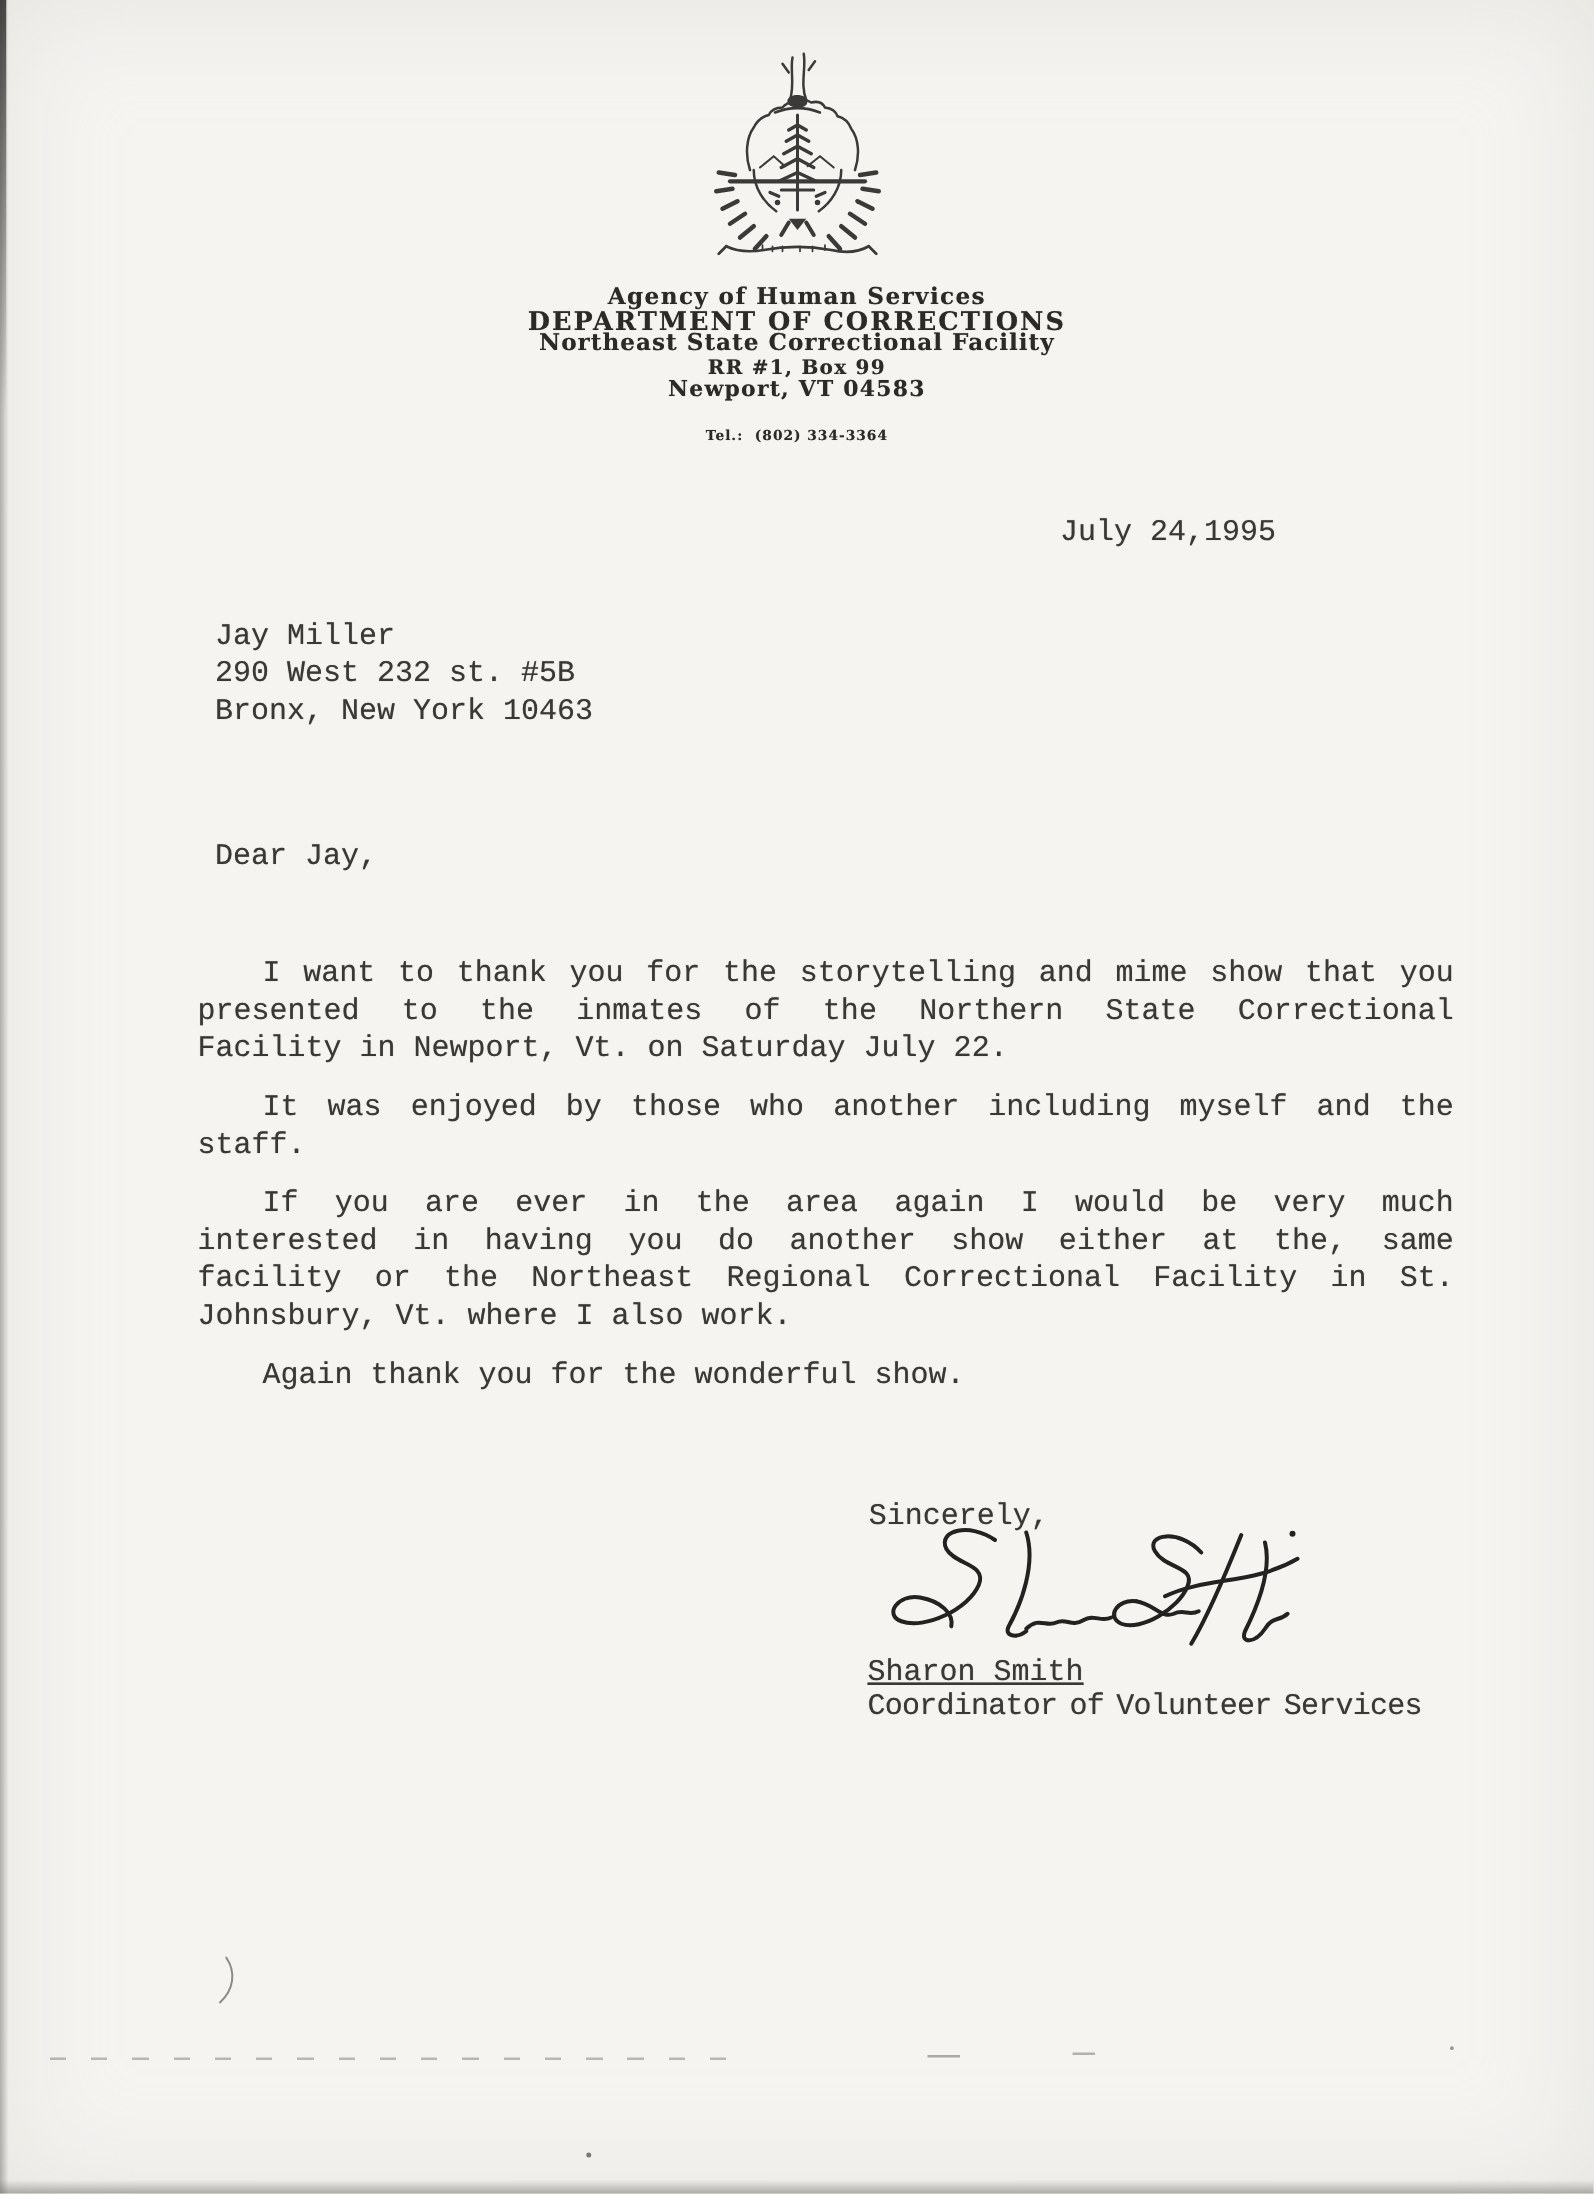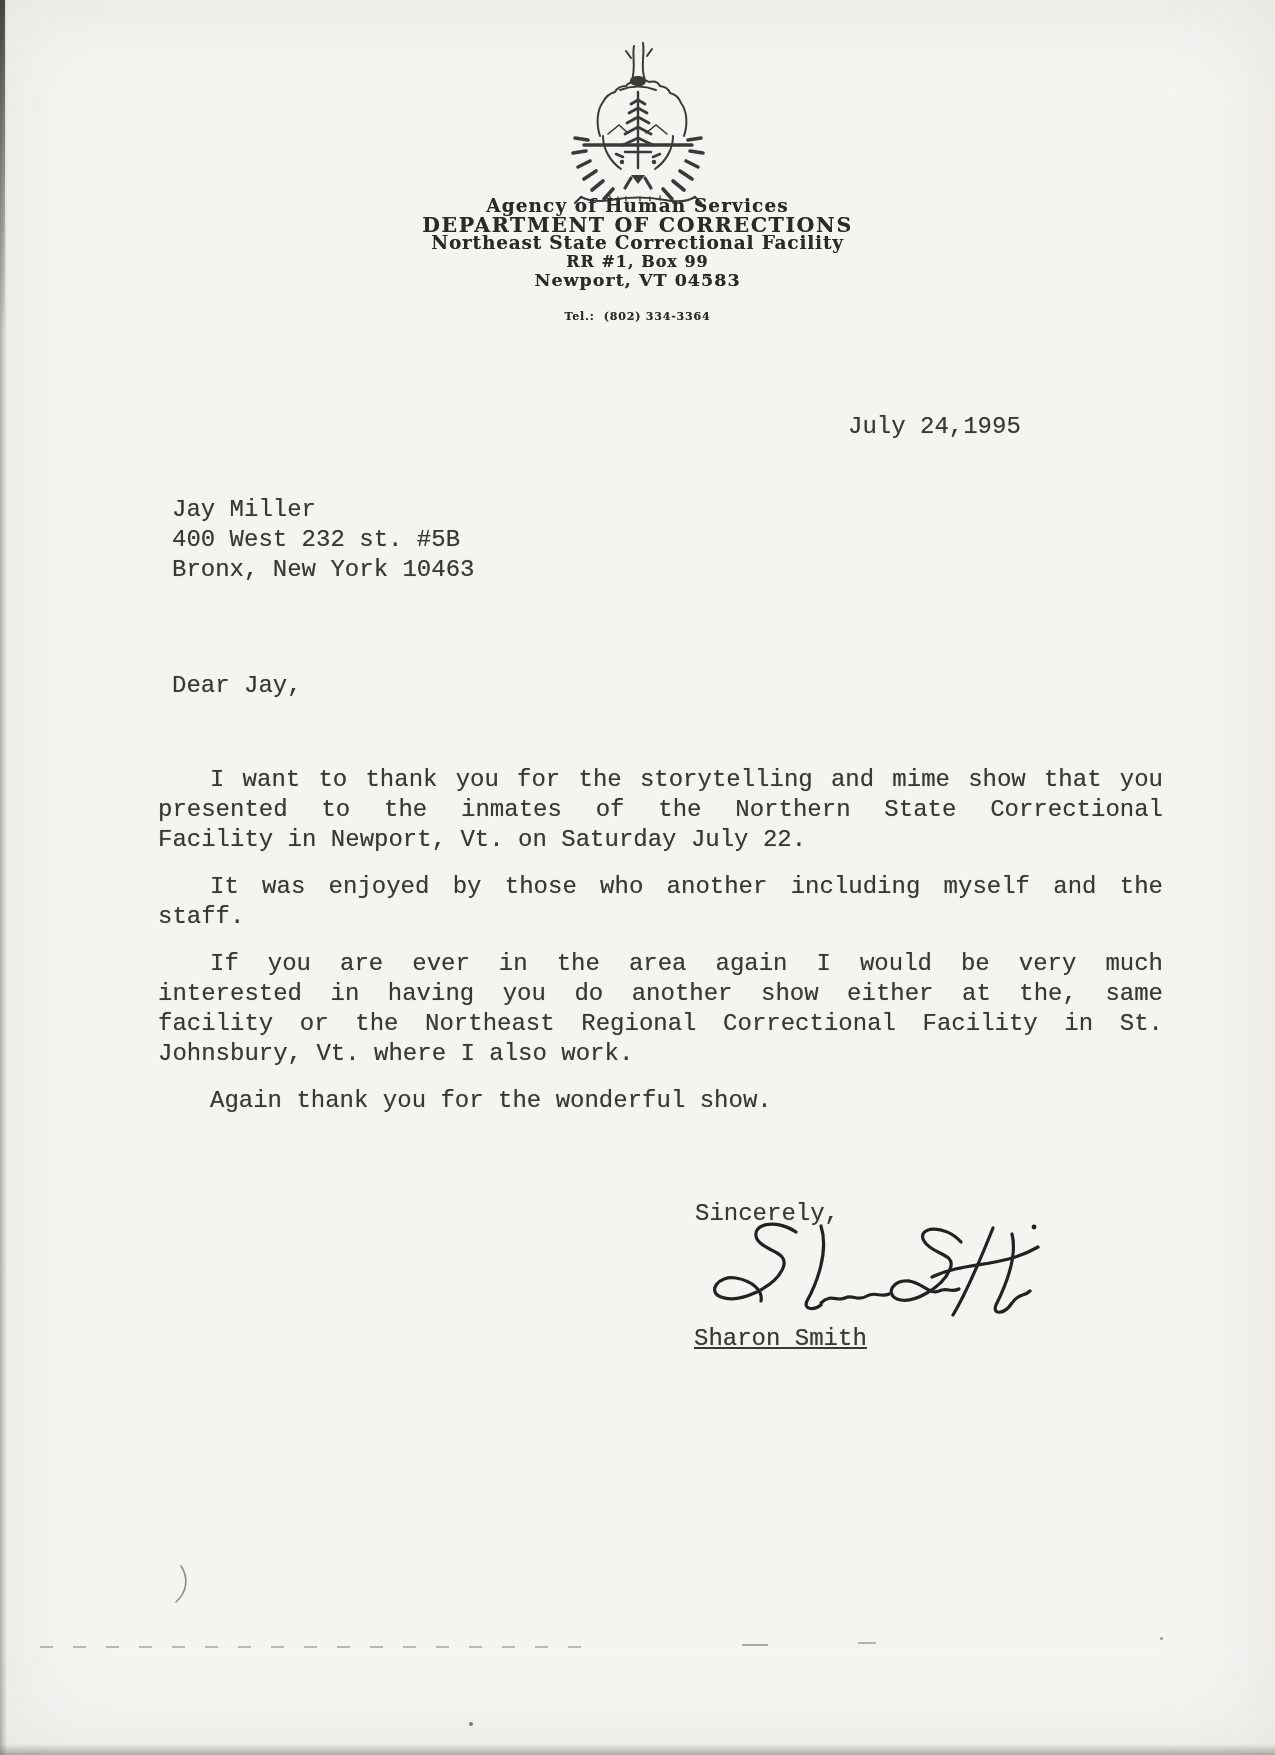--- a/index.html
+++ b/index.html
@@ -15,21 +15,21 @@
   
   .seal{position:absolute;left:50%;top:40px;transform:translateX(-50%);}
   .letterhead{
     position:absolute;top:197px;left:0;width:100%;
     text-align:center;
     font-family:"DejaVu Serif","Liberation Serif",serif;
     font-weight:700;color:#2c2a27;
     text-shadow:0 0 .6px rgba(60,58,54,.55);
   }
   .lh-line{white-space:pre;line-height:18.5px;}
-  .lh-0{font-size:18.5px;letter-spacing:1.1px;}
+  .lh-0{font-size:18.5px;letter-spacing:1.1px;margin-top:32px;}
   .lh-1{font-size:20.5px;letter-spacing:1.6px;}
   .lh-2{font-size:18.5px;letter-spacing:.8px;}
   .lh-3{font-size:16px;letter-spacing:1px;}
   .lh-4{font-size:17.5px;letter-spacing:1px;}
   .lh-tel{margin-top:18px;font-size:11px;letter-spacing:.8px;}
   
   .tw{
     font-family:"Liberation Mono","DejaVu Sans Mono",monospace;
     font-size:24px;line-height:30px;color:#3a3835;
     text-shadow:0 0 .7px rgba(64,62,58,.55);
@@ -134,21 +134,21 @@
     <div class="lh-line lh-2">Northeast State Correctional Facility</div>
     <div class="lh-line lh-3">RR #1, Box 99</div>
     <div class="lh-line lh-4">Newport, VT 04583</div>
     <div class="lh-line lh-tel">Tel.:  (802) 334-3364</div>
   </div>
 
   <div class="tw date">July 24,1995</div>
 
   <div class="tw recipient">
     <div>Jay Miller</div>
-    <div>400 West 232 st. #5B</div>
+    <div>290 West 232 st. #5B</div>
     <div>Bronx, New York 10463</div>
   </div>
 
   <div class="tw salutation">Dear Jay,</div>
 
   <div class="tw body-block">
     <div class="para">
       <div class="bline just indent">I want to thank you for the storytelling and mime show that you</div>
       <div class="bline just">presented to the inmates of the Northern State Correctional</div>
       <div class="bline">Facility in Newport, Vt. on Saturday July 22.</div>
@@ -180,20 +180,21 @@
       <path d="M283,26 C266,7 238,11 246,25 C254,39 279,37 272,53 C265,71 235,89 219,83 C207,78 215,63 231,65"></path>
       <path d="M231,65 C245,67 251,79 261,75 C269,71 273,77 281,73"></path>
       <path d="M315,12 C303,42 287,79 275,99"></path>
       <path d="M334,18 C340,42 326,73 318,89 C314,99 326,99 334,87 C340,77 346,81 352,75"></path>
       <path d="M254,61 C288,45 324,52 360,31"></path>
       <circle cx="356" cy="11" r="2.4" fill="#242220" stroke="none"></circle>
     </svg>
   </div>
 
   <div class="tw typed-name">Sharon Smith</div>
+  <div class="tw sig-title">Coordinator of Volunteer Services</div>
 
   <div class="edge-left"></div>
   <div class="edge-left-top"></div>
   <div class="edge-bottom"></div>
   <div class="stray-mark">
     <svg width="22" height="42" viewBox="0 0 22 42" fill="none" stroke="#8a8a88" stroke-width="1.6" stroke-linecap="round">
       <path d="M9,2 C17,14 15,28 4,38"></path>
     </svg>
   </div>
   <div class="dash-line"></div>

